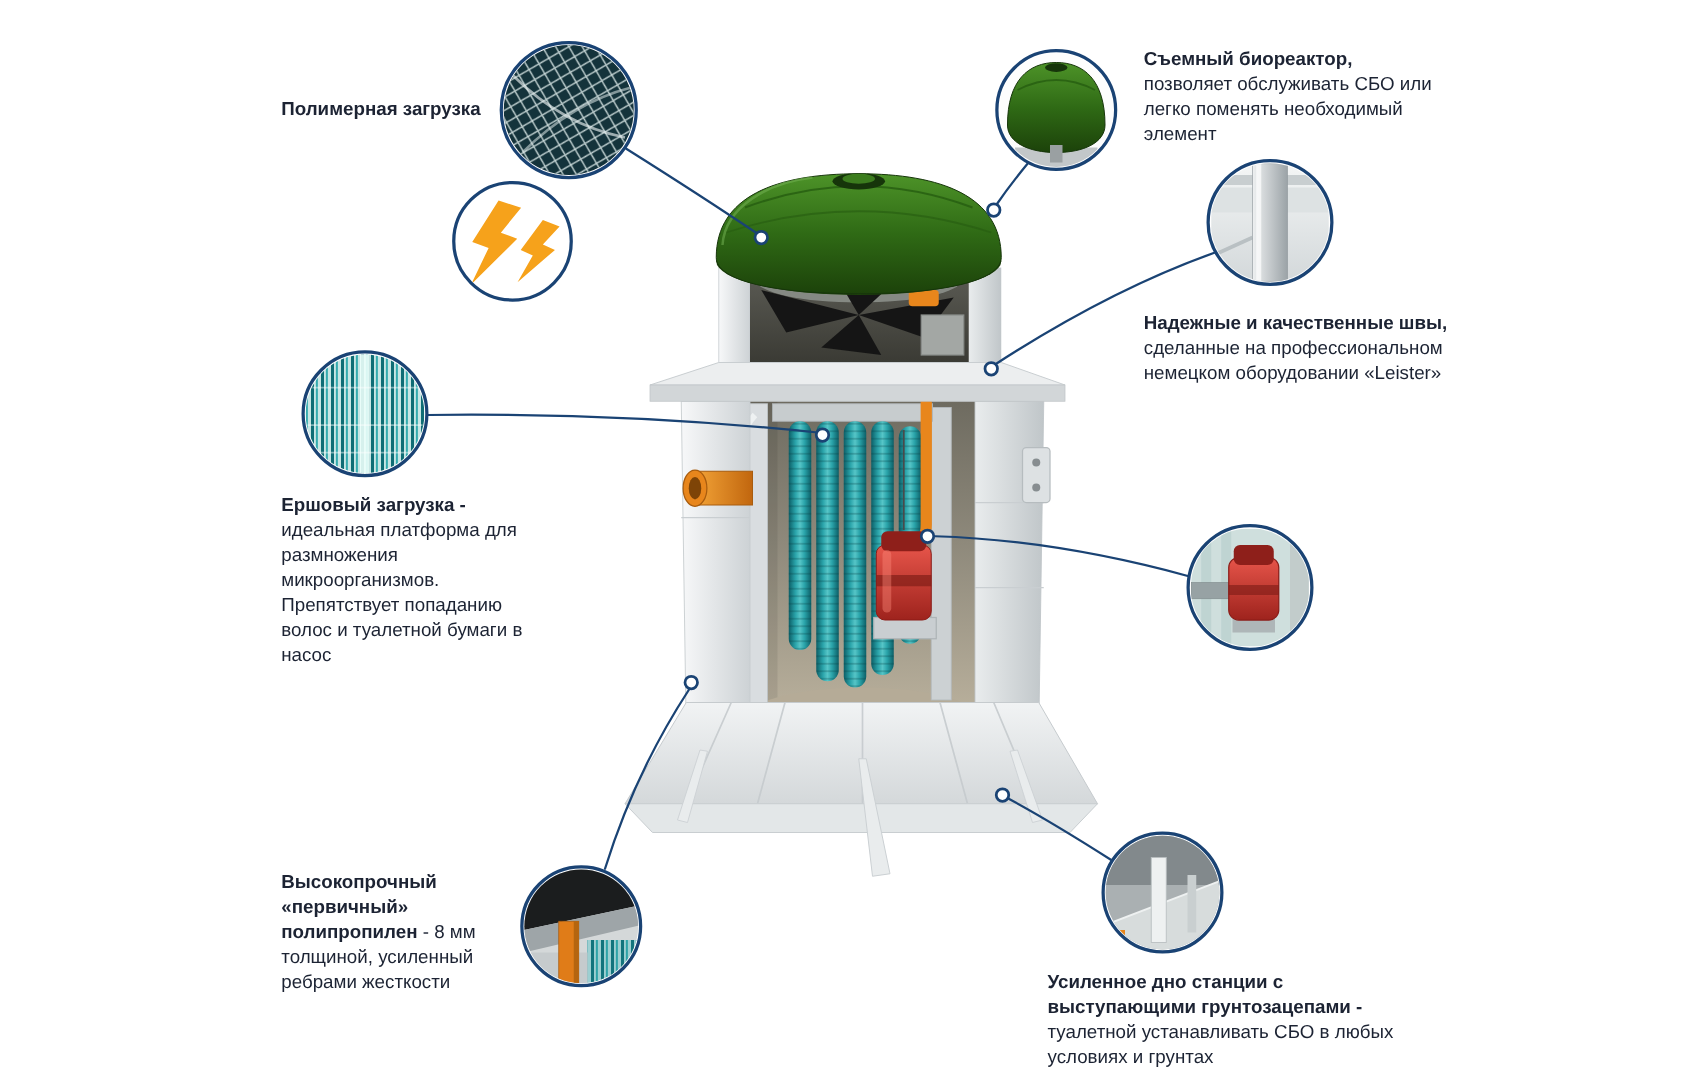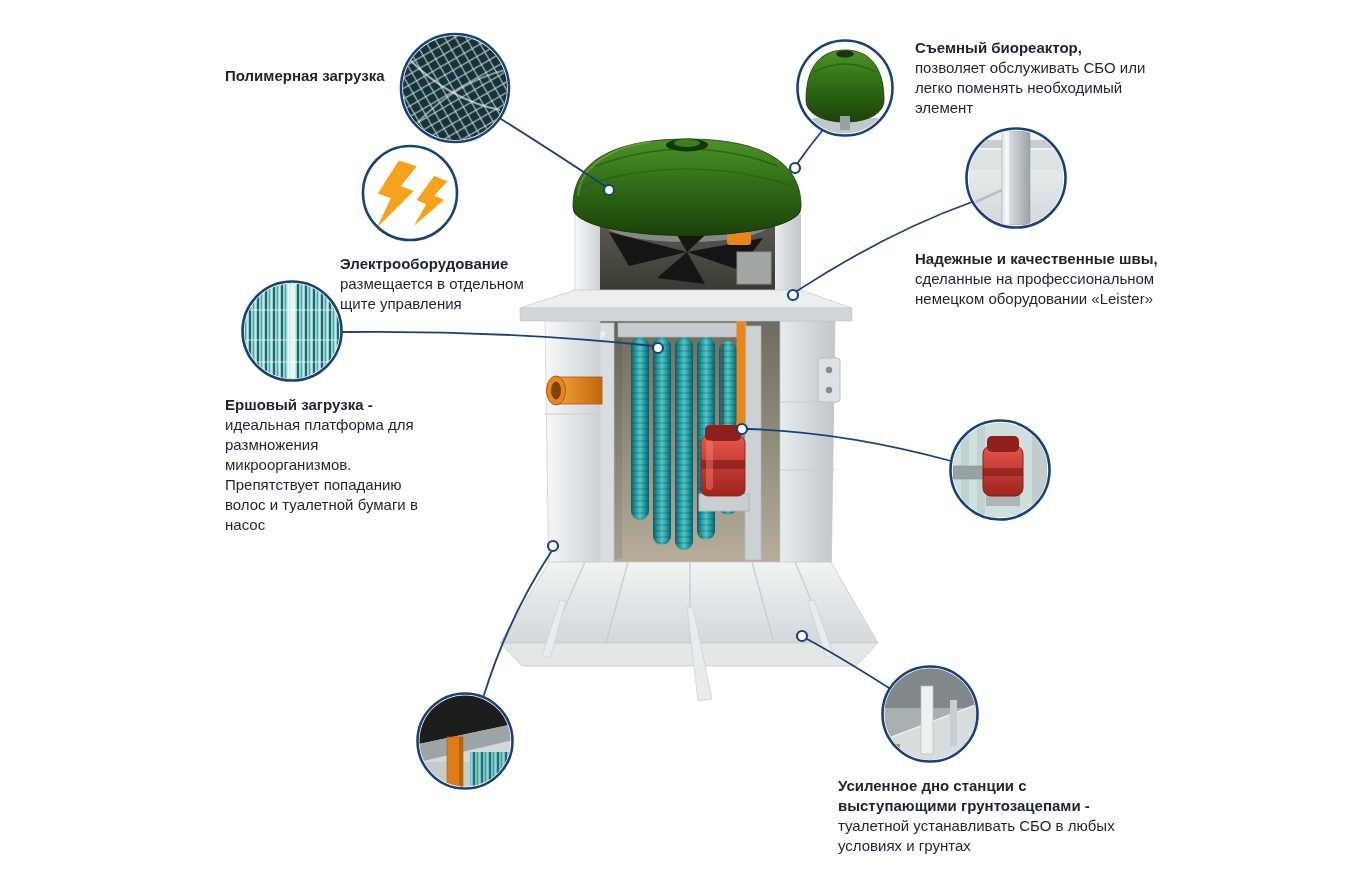--- a/index.html
+++ b/index.html
@@ -311,35 +311,35 @@
     <circle cx="609" cy="190" r="5"></circle>
     <circle cx="658" cy="348" r="5"></circle>
     <circle cx="793" cy="295" r="5"></circle>
     <circle cx="795" cy="168" r="5"></circle>
     <circle cx="742" cy="429" r="5"></circle>
     <circle cx="802" cy="636" r="5"></circle>
     <circle cx="553" cy="546" r="5"></circle>
   </g>
 </svg>
 
-  <div class="note" style="left:225px;top:66px;width:200px">
+  <div class="note" style="left:225px;top:78px;width:200px">
     <b>Полимерная загрузка</b>
     <span></span>
   </div>
 
-  <div class="note" style="left:340px;top:254px;width:190px">
-    <b>Электрооборудование</b>
-    <span>размещается в отдельном щите управления</span>
-  </div>
 
   <div class="note" style="left:225px;top:395px;width:212px">
     <b>Ершовый загрузка -</b>
     <span>идеальная платформа для размножения микроорганизмов. Препятствует попаданию волос и туалетной бумаги в насос</span>
   </div>
 
+  <div class="note" style="left:225px;top:696px;width:175px">
+    <b>Высокопрочный «первичный» полипропилен</b>
+    <span>- 8 мм толщиной, усиленный ребрами жесткости</span>
+  </div>
 
   <div class="note" style="left:915px;top:249px;width:248px">
     <b>Надежные и качественные швы,</b>
     <span>сделанные на профессиональном немецком оборудовании «Leister»</span>
   </div>
 
   <div class="note" style="left:915px;top:38px;width:240px">
     <b>Съемный биореактор,</b>
     <span>позволяет обслуживать СБО или легко поменять необходимый элемент</span>
   </div>

